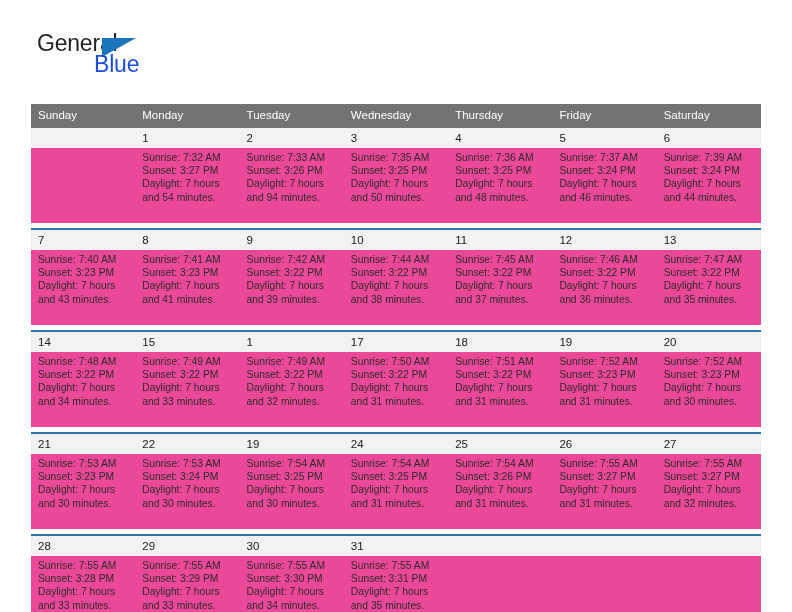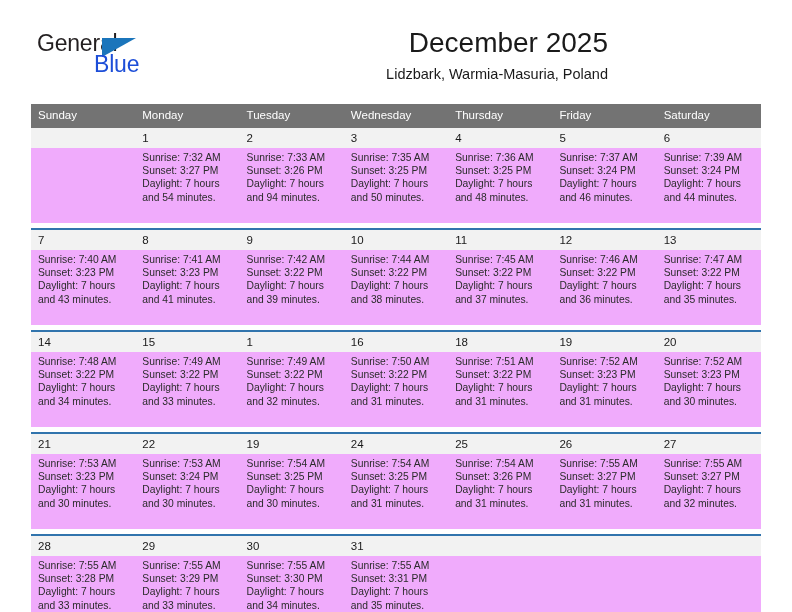--- a/index.html
+++ b/index.html
@@ -122,21 +122,21 @@
     line-height: 14px;
     vertical-align: top;
     height: 14px;
   }
   tr.daynum.first td {
     border-top: none;
   }
   tr.daynum td.empty { background: #f2f2f2; }
 
   tr.detail td {
-    background: #f0abfc;
+    background: #ec4899;
     font-size: 10.3px;
     color: #2b2b2b;
     padding: 3px 4px 10px 7px;
     vertical-align: top;
     line-height: 13.2px;
     height: 62px;
   }
   tr.detail td .line { white-space: nowrap; }
 
   tr.spacer td {
@@ -152,24 +152,20 @@
 <div class="page">
 
   <div class="top">
 
     <div class="brand">
       <span class="brand-general">General</span>
       <span class="brand-tri"></span>
       <span class="brand-blue">Blue</span>
     </div>
 
-    <div class="title-block">
-      <div class="cal-title">December 2025</div>
-      <div class="cal-sub">Lidzbark, Warmia-Masuria, Poland</div>
-    </div>
 
   </div>
 
   <div class="cal-wrap">
     <table class="cal">
       <colgroup>
         <col>
           <col>
           <col>
           <col>
@@ -293,21 +289,21 @@
               <div class="line">and 35 minutes.</div>
             </td>
           </tr>
           <tr class="spacer">
             <td colspan="7"></td>
           </tr>
           <tr class="daynum">
             <td>14</td>
             <td>15</td>
             <td>1</td>
-            <td>16</td>
+            <td>17</td>
             <td>18</td>
             <td>19</td>
             <td>20</td>
           </tr>
           <tr class="detail">
             <td>
               <div class="line">Sunrise: 7:48 AM</div>
               <div class="line">Sunset: 3:22 PM</div>
               <div class="line">Daylight: 7 hours</div>
               <div class="line">and 34 minutes.</div>

